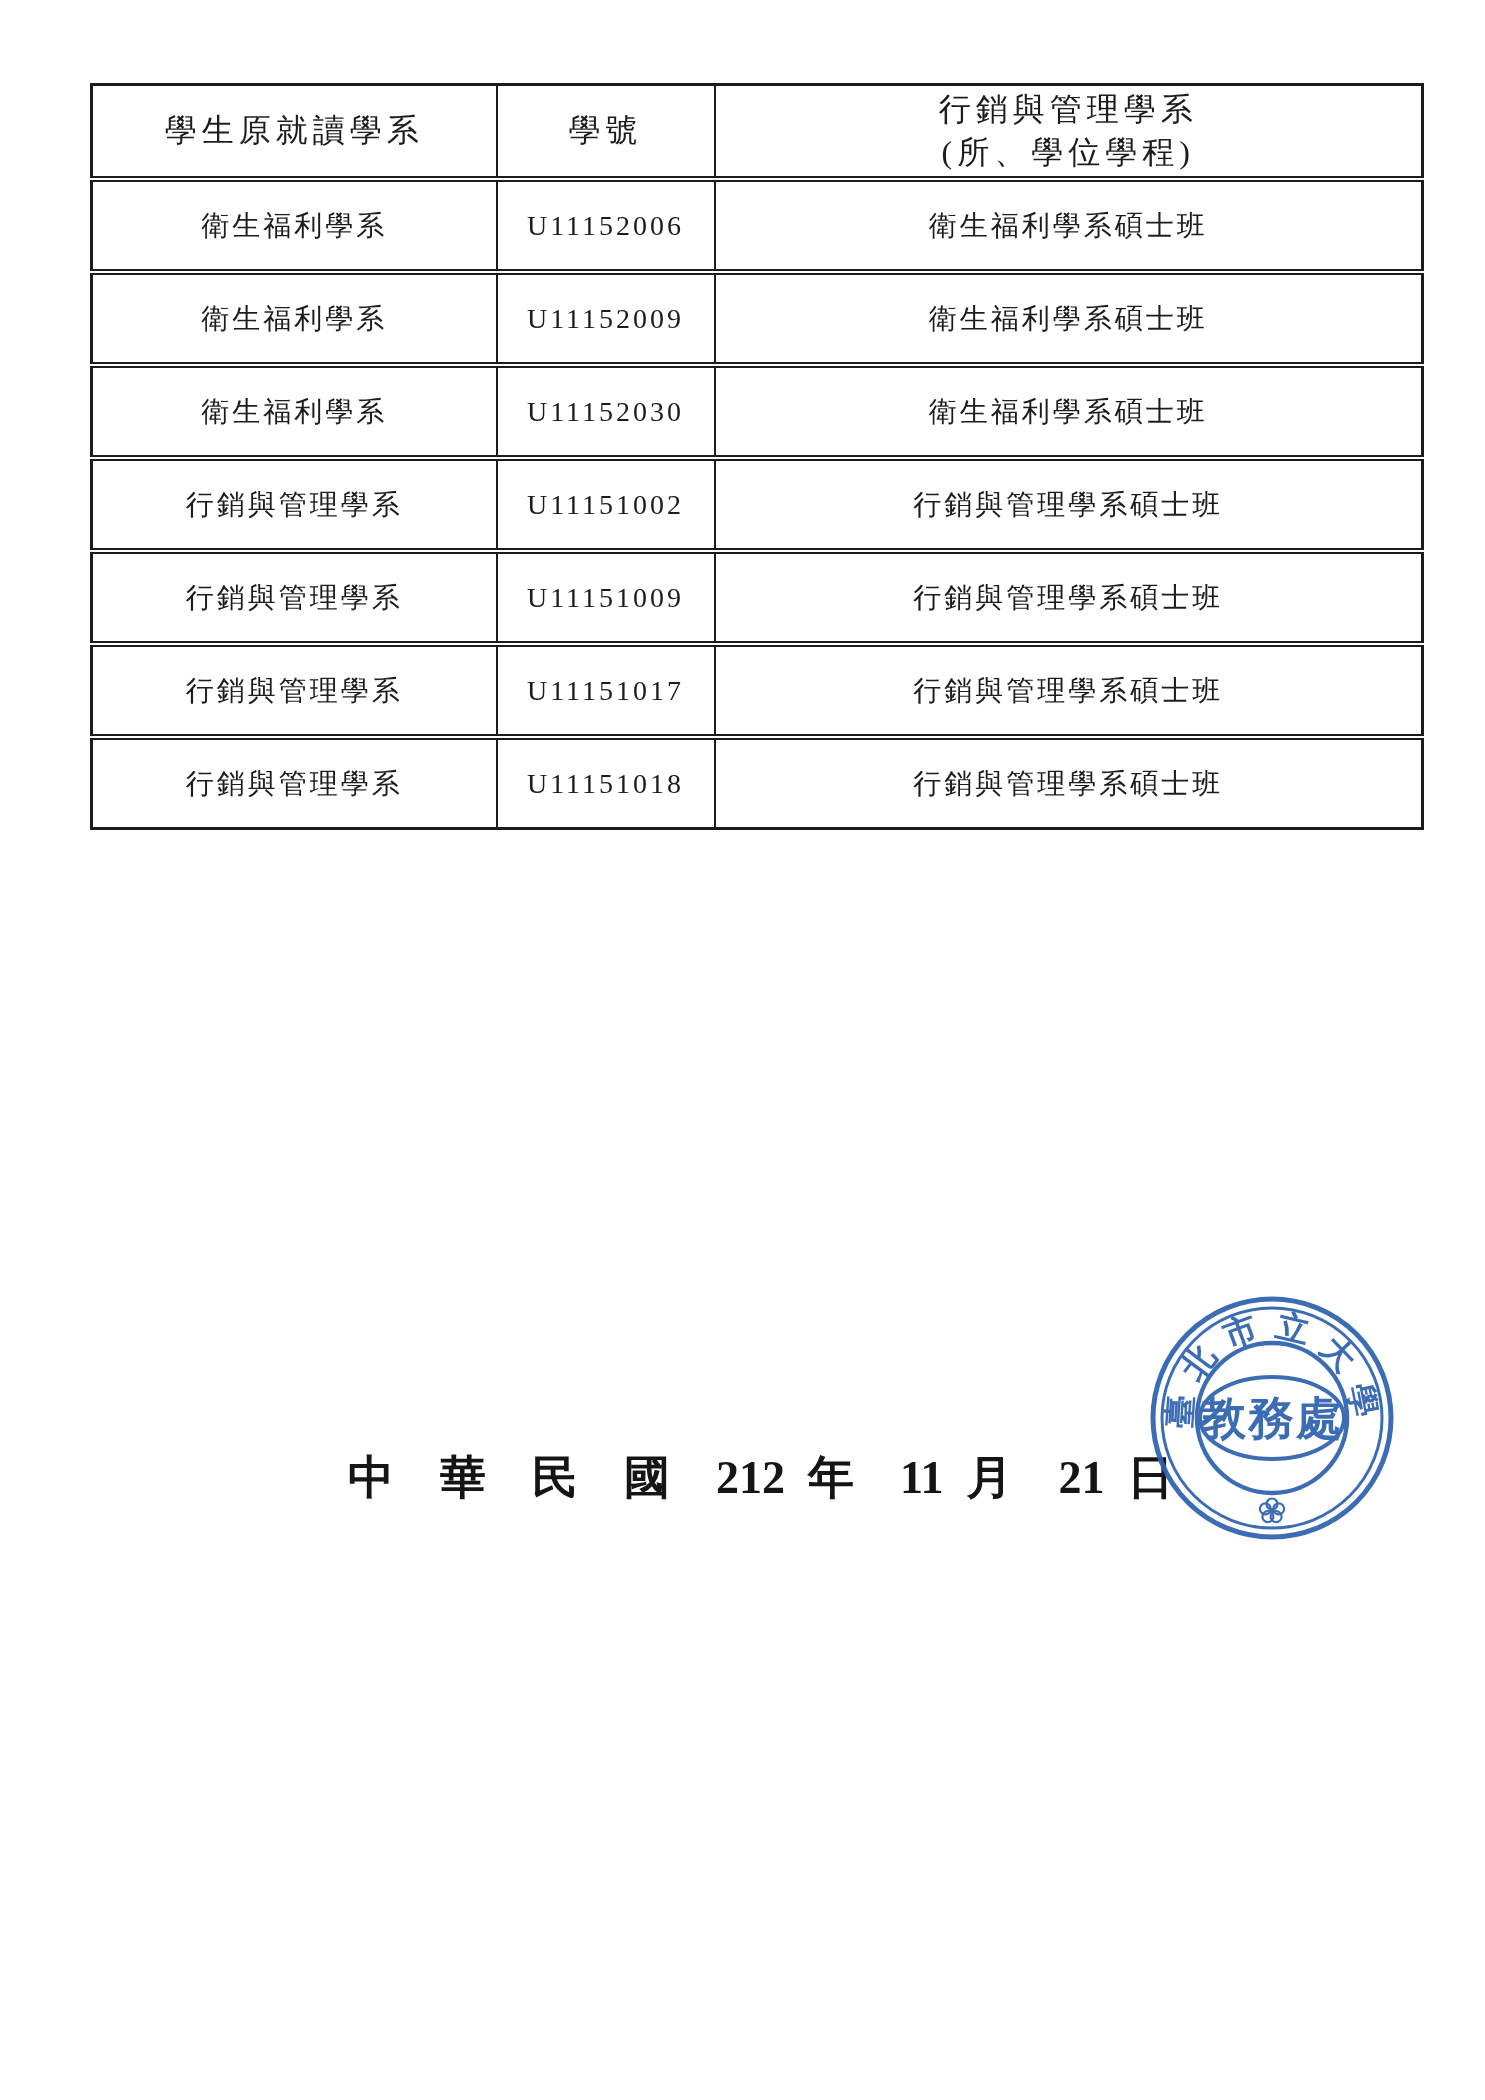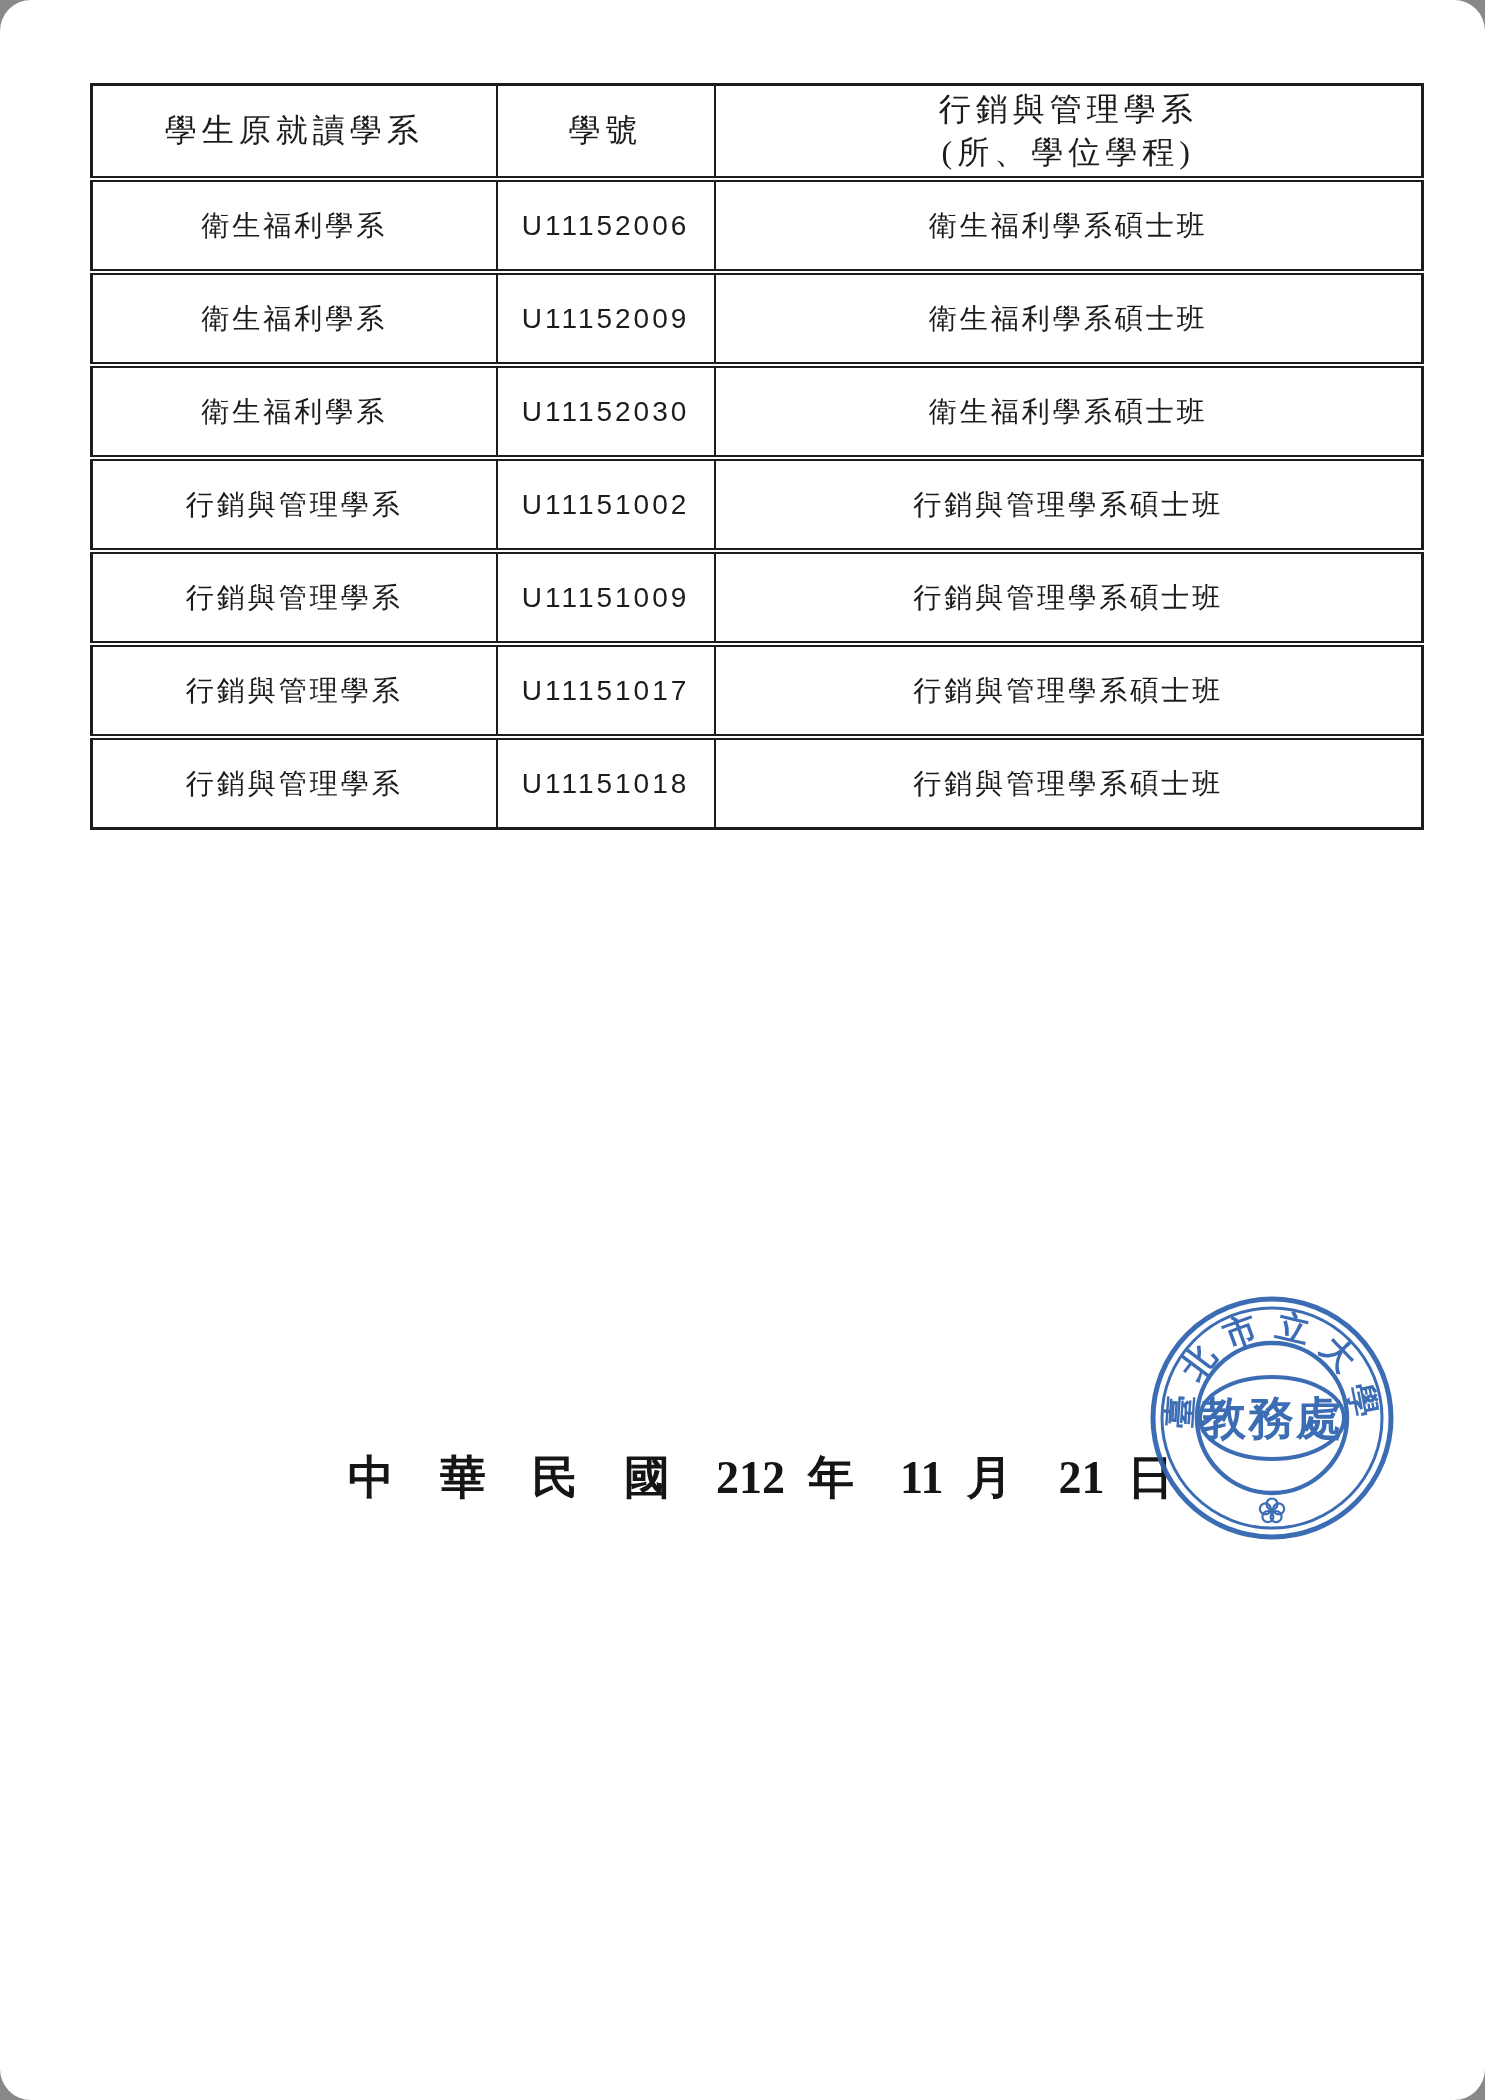--- a/index.html
+++ b/index.html
@@ -3,21 +3,20 @@
 <meta charset="utf-8">
 <style>
   html,body{margin:0;padding:0;background:#888;}
   .page{
     position:relative;
     width:1485px;height:2100px;
     background:#ffffff;
     overflow:hidden;
     font-family:"Liberation Serif","DejaVu Serif",serif;
     color:#1c1c1c;
-    border-radius:31px;
   }
   
   table.roster{
     position:absolute;
     left:90px;top:83px;
     width:1331px;
     border-collapse:collapse;
     table-layout:fixed;
     border:3px solid #1c1c1c;
   }
@@ -39,21 +38,21 @@
   }
   table.roster tbody td{
     height:87px;
     font-size:28px;
     letter-spacing:3px;
   }
   table.roster tbody tr:not(:last-child) td{
     border-bottom:6px double #1c1c1c;
   }
   td.cell-id{
-    font-family:Liberation Sans, sans-serif;
+    font-family:Liberation Serif, serif;
     font-size:29px;
     letter-spacing:1px;
   }
   
   .date-line{
     position:absolute;
     left:348px;top:1455px;
     display:flex;
     align-items:baseline;
     font-size:46px;

